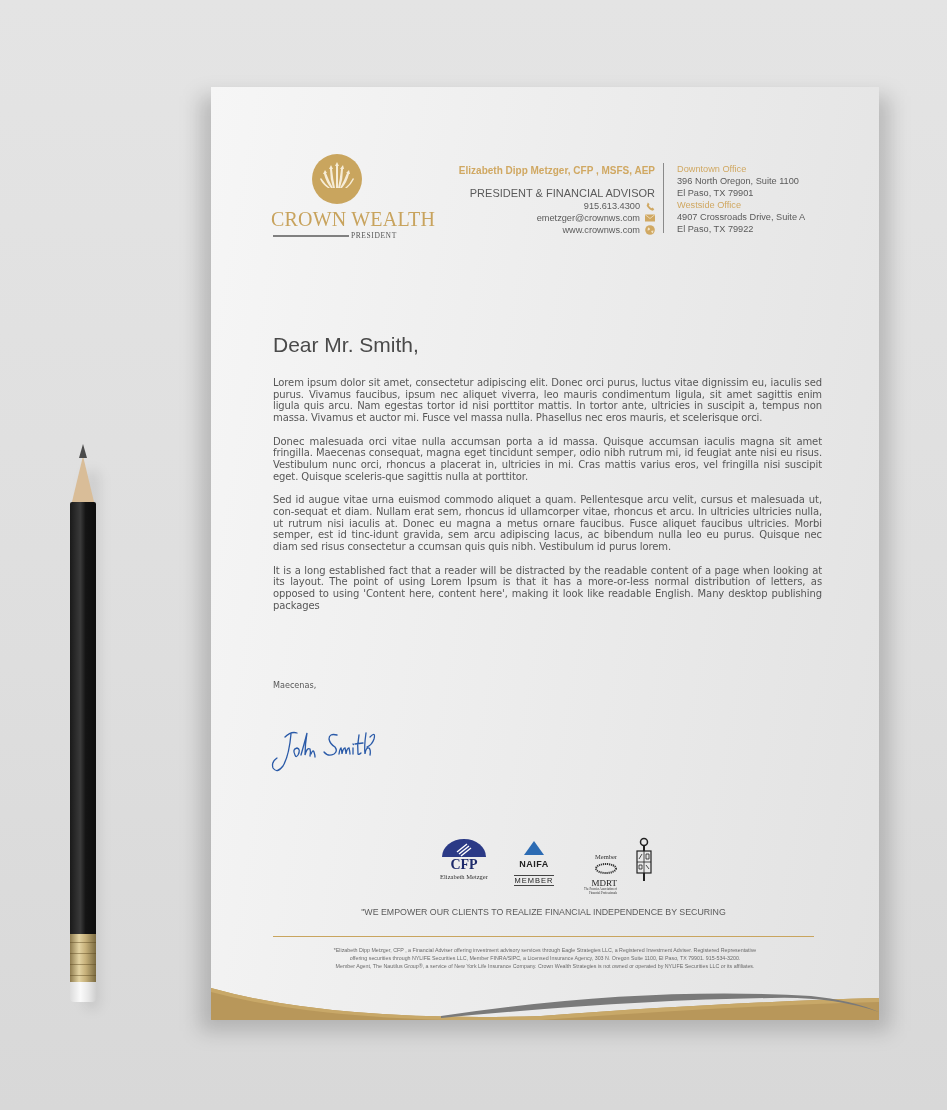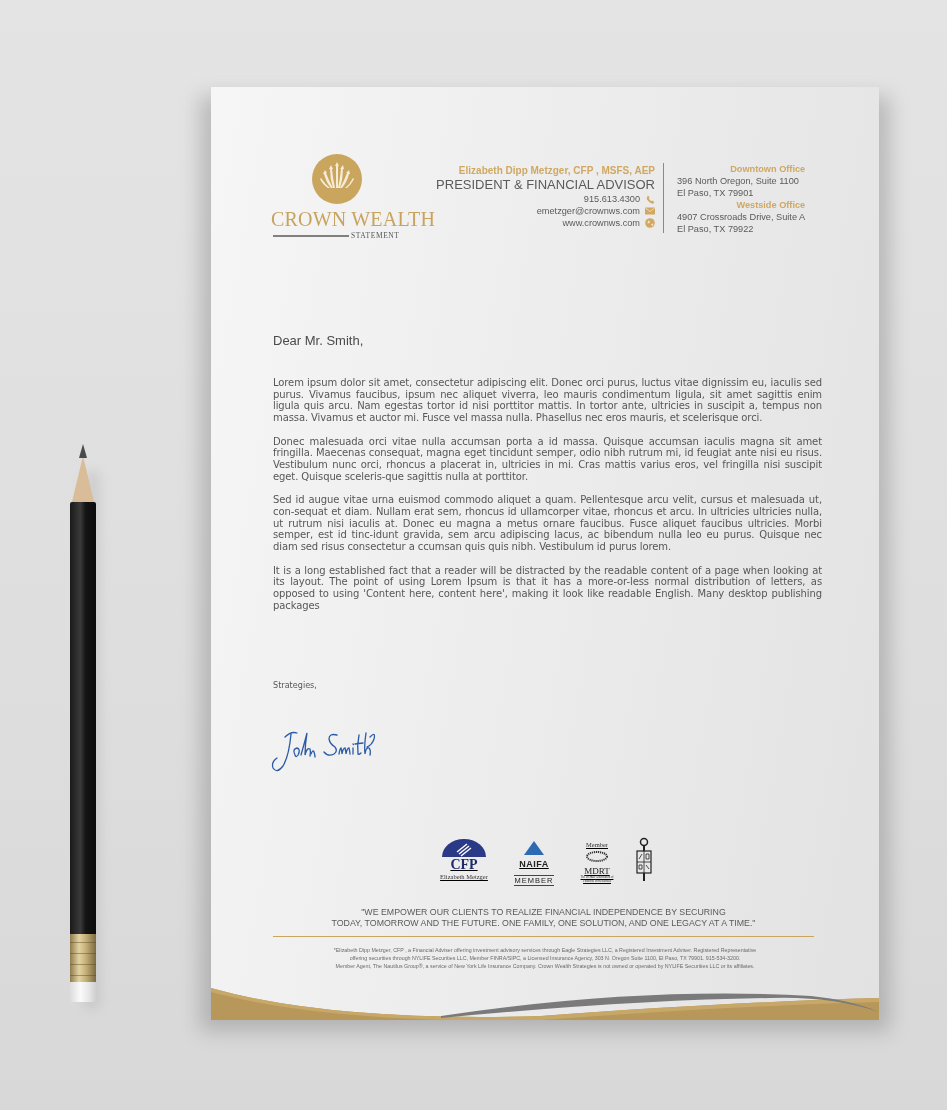--- a/index.html
+++ b/index.html
@@ -68,42 +68,42 @@
   }
   .logo-sub-row { display: flex; align-items: center; margin-top: 0px; padding-left: 2px; }
   .logo-rule { height: 2px; background: #808080; width: 76px; }
   .logo-sub {
     font-family: "Liberation Serif", serif; font-size: 7.5px; color: #555; letter-spacing: 0.6px;
     margin-left: 2px;
   }
 
   .contact { position: absolute; right: 224px; top: 78px; text-align: right; }
   .contact-name { color: #d0a862; font-size: 10px; font-weight: bold; white-space: nowrap; }
-  .contact-title { color: #5a5a5a; font-size: 13px; white-space: nowrap; margin-top: 1px; }
+  .contact-title { color: #5a5a5a; font-size: 11px; white-space: nowrap; margin-top: 11px; }
   .contact-line { color: #5a5a5a; font-size: 9.2px; display: flex; justify-content: flex-end; align-items: center; margin-top: 2px; white-space: nowrap; }
   .contact-line:first-of-type { margin-top: 6px; }
   .contact-icon { width: 10px; height: 10px; margin-left: 5px; display: inline-flex; align-items: center; justify-content: center; }
   .vdivider { position: absolute; left: 452px; top: 76px; width: 1px; height: 70px; background: #8a8a8a; }
   .offices { position: absolute; left: 466px; top: 76px; font-size: 9.2px; color: #5a5a5a; line-height: 12px; }
-  .office-title { color: #d0a862; font-weight: bold; text-align: right; }
-
-  
-  .salutation { position: absolute; left: 62px; top: 246px; font-size: 13px; color: #4a4a4a; }
+  .office-title { color: #d0a862; font-weight: normal; }
+
+  
+  .salutation { position: absolute; left: 62px; top: 246px; font-size: 21px; color: #4a4a4a; }
   .letter-body {
     position: absolute; left: 62px; top: 290px; width: 549px;
     font-family: "DejaVu Sans", sans-serif; font-size: 10px; line-height: 11.7px; color: #575757;
     text-align: justify; letter-spacing: -0.1px;
   }
   .letter-body p { margin-bottom: 11.8px; }
   .closing { position: absolute; left: 62px; top: 593px; font-family: "DejaVu Sans", sans-serif; font-size: 8.1px; color: #575757; }
   .signature { position: absolute; left: 58px; top: 630px; }
 
   
   .badges { position: absolute; left: 224px; top: 750px; width: 230px; height: 50px; }
-  .badge { position: absolute; text-decoration: underline; }
+  .badge { position: absolute; }
   .cfp-text { font-family: "Liberation Serif", serif; font-weight: bold; font-size: 14px; color: #1d2a6b; }
   .badge-small { font-family: "Liberation Serif", serif; font-size: 6px; color: #333; white-space: nowrap; }
   .naifa-text { font-family: "Liberation Sans", sans-serif; font-weight: bold; font-size: 9px; color: #222; letter-spacing: 0.5px; }
   .member-text { font-family: "Liberation Sans", sans-serif; font-size: 7.5px; color: #222; letter-spacing: 1px; border-top: 1px solid #444; border-bottom: 1px solid #444; padding: 0 1px; }
   .mdrt-text { font-family: "Liberation Serif", serif; font-size: 9px; color: #222; }
 
   
   .mission-head { position: absolute; left: 62px; top: 809px; width: 541px; height: 12px; display: flex; align-items: center; }
   .mission-line { flex: 1; height: 1px; background: #c9a55e; }
   .mission-label { color: #d0a862; font-weight: bold; font-size: 8.6px; padding: 0 2px; white-space: nowrap; }
@@ -138,21 +138,21 @@
           <path d="M13 16 l2 3 l-1 0 q3 8 7 15 l-2 0 q-5 -6 -7 -14 l-1 0z"></path>
           <path d="M37 16 l1 4 l-1 0 q-2 8 -7 14 l-2 0 q4 -7 7 -15 l-1 0z"></path>
           <path d="M9 24 q4 6 9 10 l-2 0 q-5 -3 -8 -9z"></path>
           <path d="M41 24 q-3 6 -8 10 l2 0 q4 -3 7 -9z"></path>
         </g>
       </svg>
     </div>
     <div class="logo-name">CROWN WEALTH</div>
     <div class="logo-sub-row">
       <div class="logo-rule"></div>
-      <div class="logo-sub">STATEMENT</div>
+      <div class="logo-sub">PRESIDENT</div>
     </div>
   </div>
 
   <div class="contact">
     <div class="contact-name">Elizabeth Dipp Metzger, CFP , MSFS, AEP</div>
     <div class="contact-title">PRESIDENT &amp; FINANCIAL ADVISOR</div>
     <div class="contact-line">
       <span>915.613.4300</span>
       <span class="contact-icon">
         <svg width="9" height="9" viewBox="0 0 10 10">
@@ -193,21 +193,21 @@
 
   <div class="salutation">Dear Mr. Smith,</div>
 
   <div class="letter-body">
     <p>Lorem ipsum dolor sit amet, consectetur adipiscing elit. Donec orci purus, luctus vitae dignissim eu, iaculis sed purus. Vivamus faucibus, ipsum nec aliquet viverra, leo mauris condimentum ligula, sit amet sagittis enim ligula quis arcu. Nam egestas tortor id nisi porttitor mattis. In tortor ante, ultricies in suscipit a, tempus non massa. Vivamus et auctor mi. Fusce vel massa nulla. Phasellus nec eros mauris, et scelerisque orci.</p>
     <p>Donec malesuada orci vitae nulla accumsan porta a id massa. Quisque accumsan iaculis magna sit amet fringilla. Maecenas consequat, magna eget tincidunt semper, odio nibh rutrum mi, id feugiat ante nisi eu risus. Vestibulum nunc orci, rhoncus a placerat in, ultricies in mi. Cras mattis varius eros, vel fringilla nisi suscipit eget. Quisque sceleris-que sagittis nulla at porttitor.</p>
     <p>Sed id augue vitae urna euismod commodo aliquet a quam. Pellentesque arcu velit, cursus et malesuada ut, con-sequat et diam. Nullam erat sem, rhoncus id ullamcorper vitae, rhoncus et arcu. In ultricies ultricies nulla, ut rutrum nisi iaculis at. Donec eu magna a metus ornare faucibus. Fusce aliquet faucibus ultricies. Morbi semper, est id tinc-idunt gravida, sem arcu adipiscing lacus, ac bibendum nulla leo eu purus. Quisque nec diam sed risus consectetur a ccumsan quis quis nibh. Vestibulum id purus lorem.</p>
     <p>It is a long established fact that a reader will be distracted by the readable content of a page when looking at its layout. The point of using Lorem Ipsum is that it has a more-or-less normal distribution of letters, as opposed to using 'Content here, content here', making it look like readable English. Many desktop publishing packages</p>
   </div>
 
-  <div class="closing">Strategies,</div>
+  <div class="closing">Maecenas,</div>
 
   <div class="signature">
     <svg width="120" height="60" viewBox="0 0 120 60" fill="none" stroke="#2a5aa8" stroke-width="1.3" stroke-linecap="round">
       <path d="M16 20 q6 -6 12 -4 M22 17 q-2 22 -8 32 q-6 8 -10 2 q-2 -6 4 -10"></path>
       <path d="M26 38 q-3 -6 2 -7 q4 1 1 7 q-2 3 -3 0"></path>
       <path d="M32 38 q4 -14 6 -22 q-2 12 -2 22 q2 -8 5 -6 q1 3 0 7"></path>
       <path d="M42 37 q2 -5 3 -2 q1 3 1 5"></path>
       <path d="M68 18 q-8 -2 -8 4 q1 5 6 8 q3 4 -1 7 q-6 3 -10 -2"></path>
       <path d="M70 37 q1 -6 2 -6 q1 4 1 6 q1 -6 3 -6 q1 4 1 6 q1 -6 3 -6 q1 4 1 6"></path>
       <path d="M84 31 l0 6 M84 27 l0.5 0.5"></path>
@@ -225,21 +225,21 @@
       <div class="cfp-text" style="margin-top:-4px;">CFP</div>
       <div class="badge-small" style="font-size:6.5px;">Elizabeth Metzger</div>
     </div>
     <div class="badge" style="left:74px; top:4px; width:50px; text-align:center;">
       <svg width="20" height="14" viewBox="0 0 20 14">
         <path d="M10 0 L20 14 L0 14 Z" fill="#2c6bb3"></path>
       </svg>
       <div class="naifa-text">NAIFA</div>
       <div style="display:inline-block;"><div class="member-text">MEMBER</div></div>
     </div>
-    <div class="badge" style="left:142px; top:4px; width:40px; text-align:center;">
+    <div class="badge" style="left:142px; top:16px; width:40px; text-align:right;">
       <div class="badge-small" style="font-size:6.5px;">Member</div>
       <svg width="22" height="11" viewBox="0 0 22 11">
         <ellipse cx="11" cy="5.5" rx="10" ry="4.5" fill="none" stroke="#333" stroke-width="2" stroke-dasharray="1.2 0.8"></ellipse>
       </svg>
       <div class="mdrt-text">MDRT</div>
       <div class="badge-small" style="font-size:3px; white-space:normal; line-height:3.5px;">The Premier Association of Financial Professionals</div>
     </div>
     <div class="badge" style="left:200px; top:0;">
       <svg width="18" height="46" viewBox="0 0 18 46">
         <circle cx="9" cy="5" r="3.5" fill="none" stroke="#222" stroke-width="1.5"></circle>
@@ -247,21 +247,20 @@
         <rect x="2" y="14" width="14" height="22" fill="none" stroke="#222" stroke-width="1.2"></rect>
         <path d="M9 14 v22 M2 25 h14" stroke="#222" stroke-width="0.8"></path>
         <path d="M4 22 l3 -5 M11 17 h3 v5 h-3z M4 28 h3 v4 h-3z M11 28 l3 4" stroke="#222" stroke-width="0.8" fill="none"></path>
         <rect x="8" y="36" width="2" height="8" fill="#222"></rect>
       </svg>
     </div>
   </div>
 
   <div class="mission-text">
     <div>"WE EMPOWER OUR CLIENTS TO REALIZE FINANCIAL INDEPENDENCE BY SECURING</div>
-    <div>TODAY, TOMORROW AND THE FUTURE. ONE FAMILY, ONE SOLUTION, AND ONE LEGACY AT A TIME."</div>
   </div>
   <div class="mission-rule"></div>
 
   <div class="disclaimer">
     <div>*Elizabeth Dipp Metzger, CFP , a Financial Adviser offering investment advisory services through Eagle Strategies LLC, a Registered Investment Adviser. Registered Representative</div>
     <div>offering securities through NYLIFE Securities LLC, Member FINRA/SIPC, a Licensed Insurance Agency, 303 N. Oregon Suite 1100, El Paso, TX 79901. 915-534-3200.</div>
     <div>Member Agent, The Nautilus Group®, a service of New York Life Insurance Company. Crown Wealth Strategies is not owned or operated by NYLIFE Securities LLC or its affiliates.</div>
   </div>
 
   <svg class="wave" viewBox="0 0 668 60" preserveAspectRatio="none">

